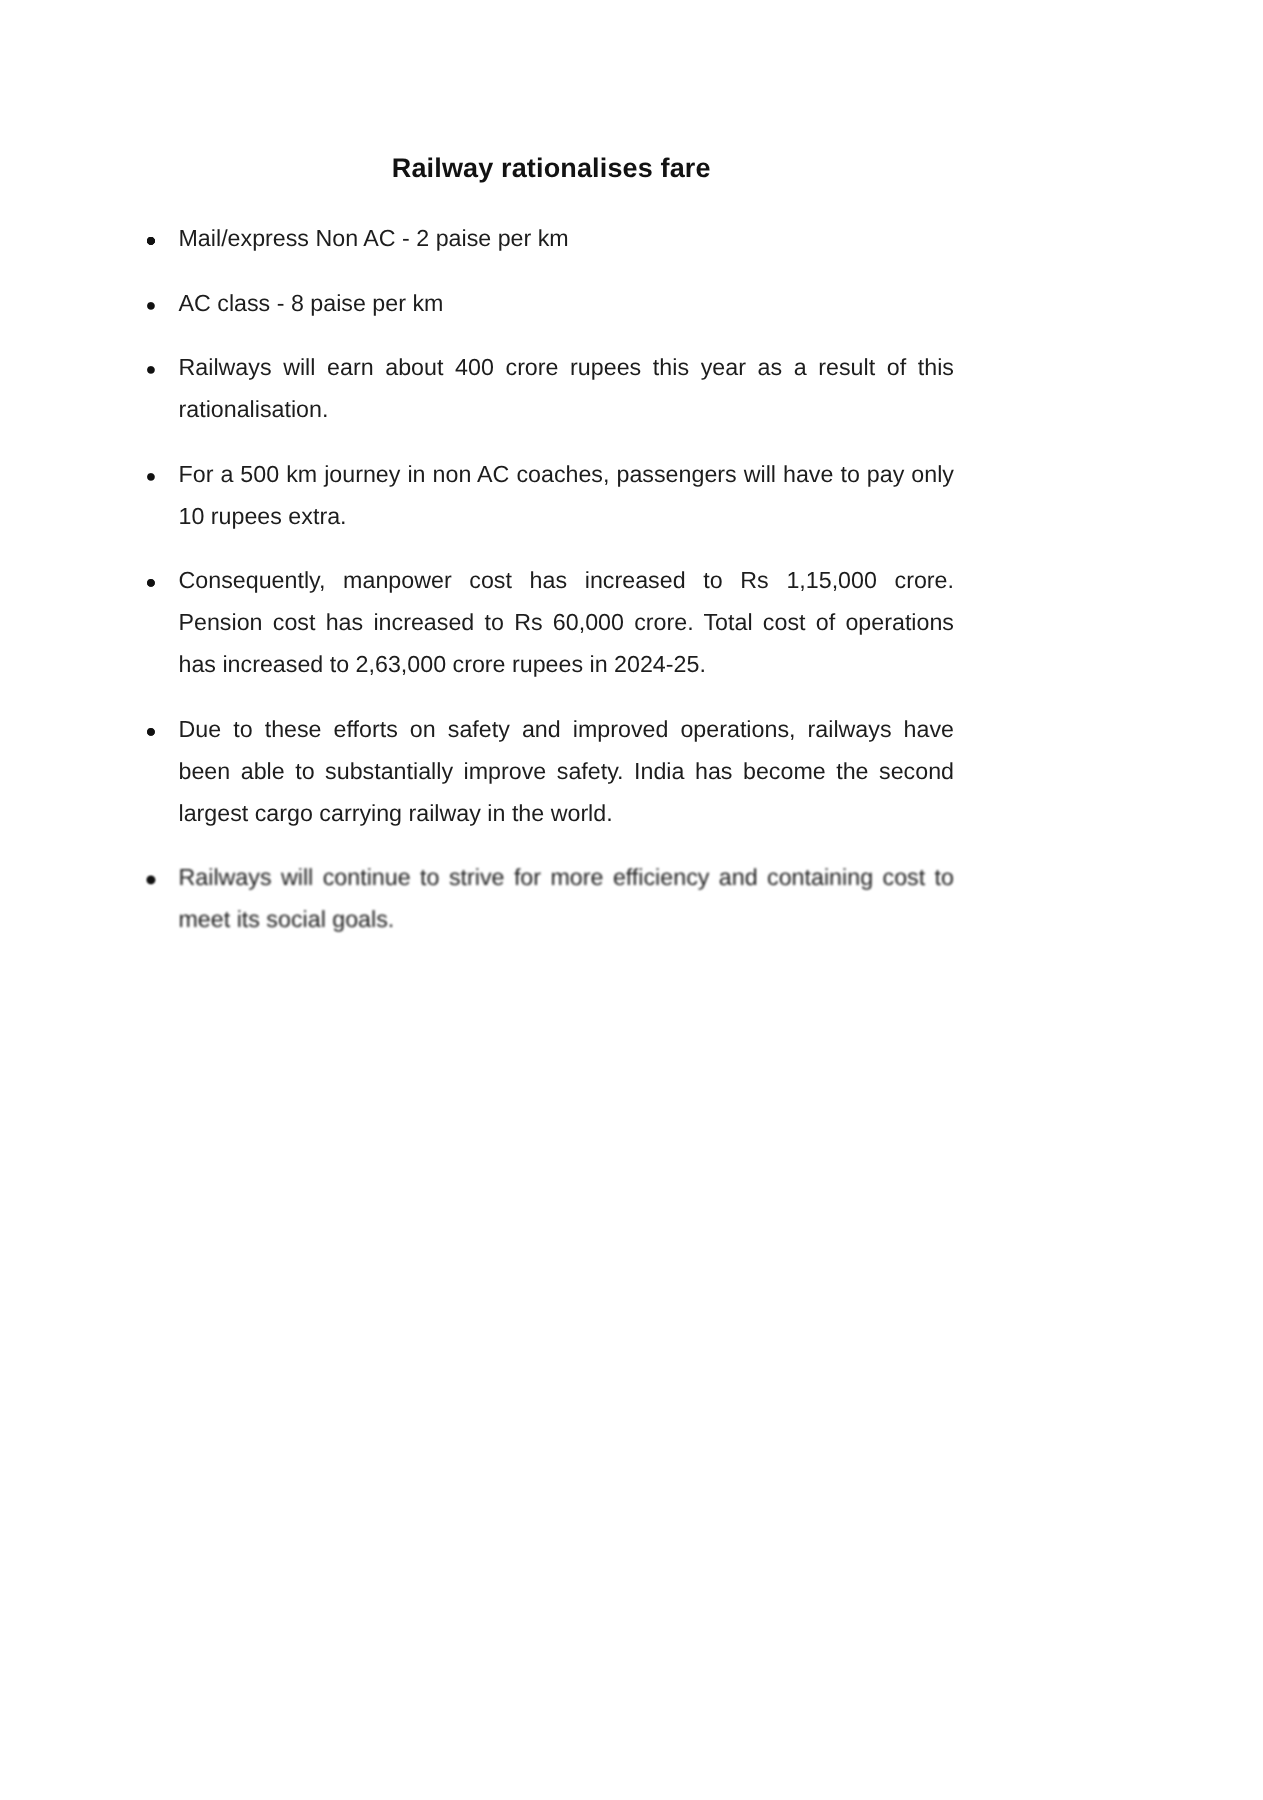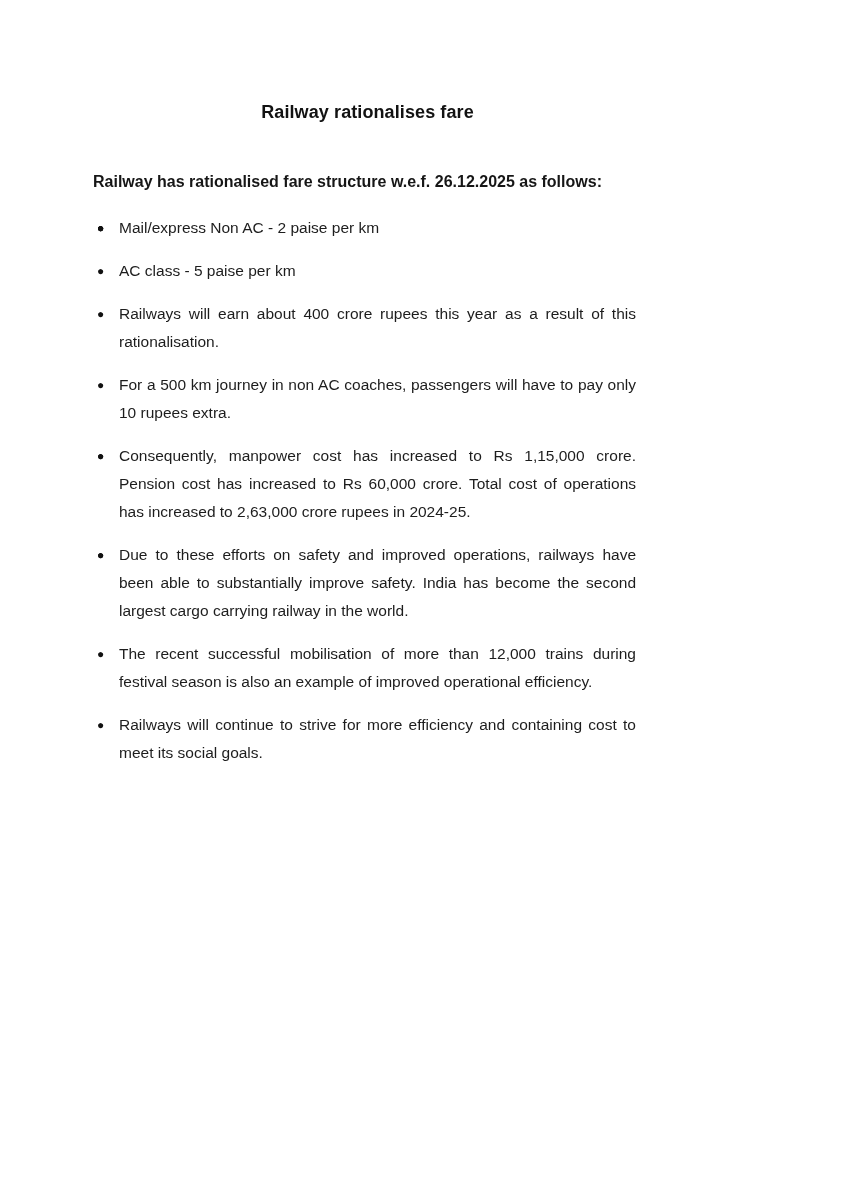--- a/index.html
+++ b/index.html
@@ -59,39 +59,38 @@
   .fz2 { filter: blur(0.5px); color: #242424; }
   .fz3 { filter: blur(0.7px); color: #2a2a2a; }
 </style>
 </head>
 <body>
 
 <div class="page">
 
   <h1 class="doc-title">Railway rationalises fare</h1>
 
-  <p class="doc-subheading">Railway has rationalised fare structure w.e.f. 26.12.2025 as follows:</p>
 
   <ul class="bullet-list">
     <li>
       <span class="dot">●</span>
     </li>
     <li>
       <span class="dot">●</span>
     </li>
     <li>
       <span class="dot">●</span>
     </li>
     <li>
       <span class="dot">●</span>
       <span>Mail/express Non AC - 2 paise per km</span>
     </li>
     <li>
       <span class="dot">●</span>
-      <span>AC class - 5 paise per km</span>
+      <span>AC class - 8 paise per km</span>
     </li>
     <li>
       <span class="dot">●</span>
       <span>Railways will earn about 400 crore rupees this year as a result of this rationalisation.</span>
     </li>
     <li>
       <span class="dot">●</span>
       <span>For a 500 km journey in non AC coaches, passengers will have to pay only 10 rupees extra.</span>
     </li>
     <li class="fz1">
@@ -103,21 +102,20 @@
     </li>
     <li class="fz2">
       <span class="dot">●</span>
     </li>
     <li class="fz2">
       <span class="dot">●</span>
       <span>Due to these efforts on safety and improved operations, railways have been able to substantially improve safety. India has become the second largest cargo carrying railway in the world.</span>
     </li>
     <li class="fz3">
       <span class="dot">●</span>
-      <span>The recent successful mobilisation of more than 12,000 trains during festival season is also an example of improved operational efficiency.</span>
     </li>
     <li class="fz3">
       <span class="dot">●</span>
       <span>Railways will continue to strive for more efficiency and containing cost to meet its social goals.</span>
     </li>
   </ul>
 
 </div>
 
 </body></html>

